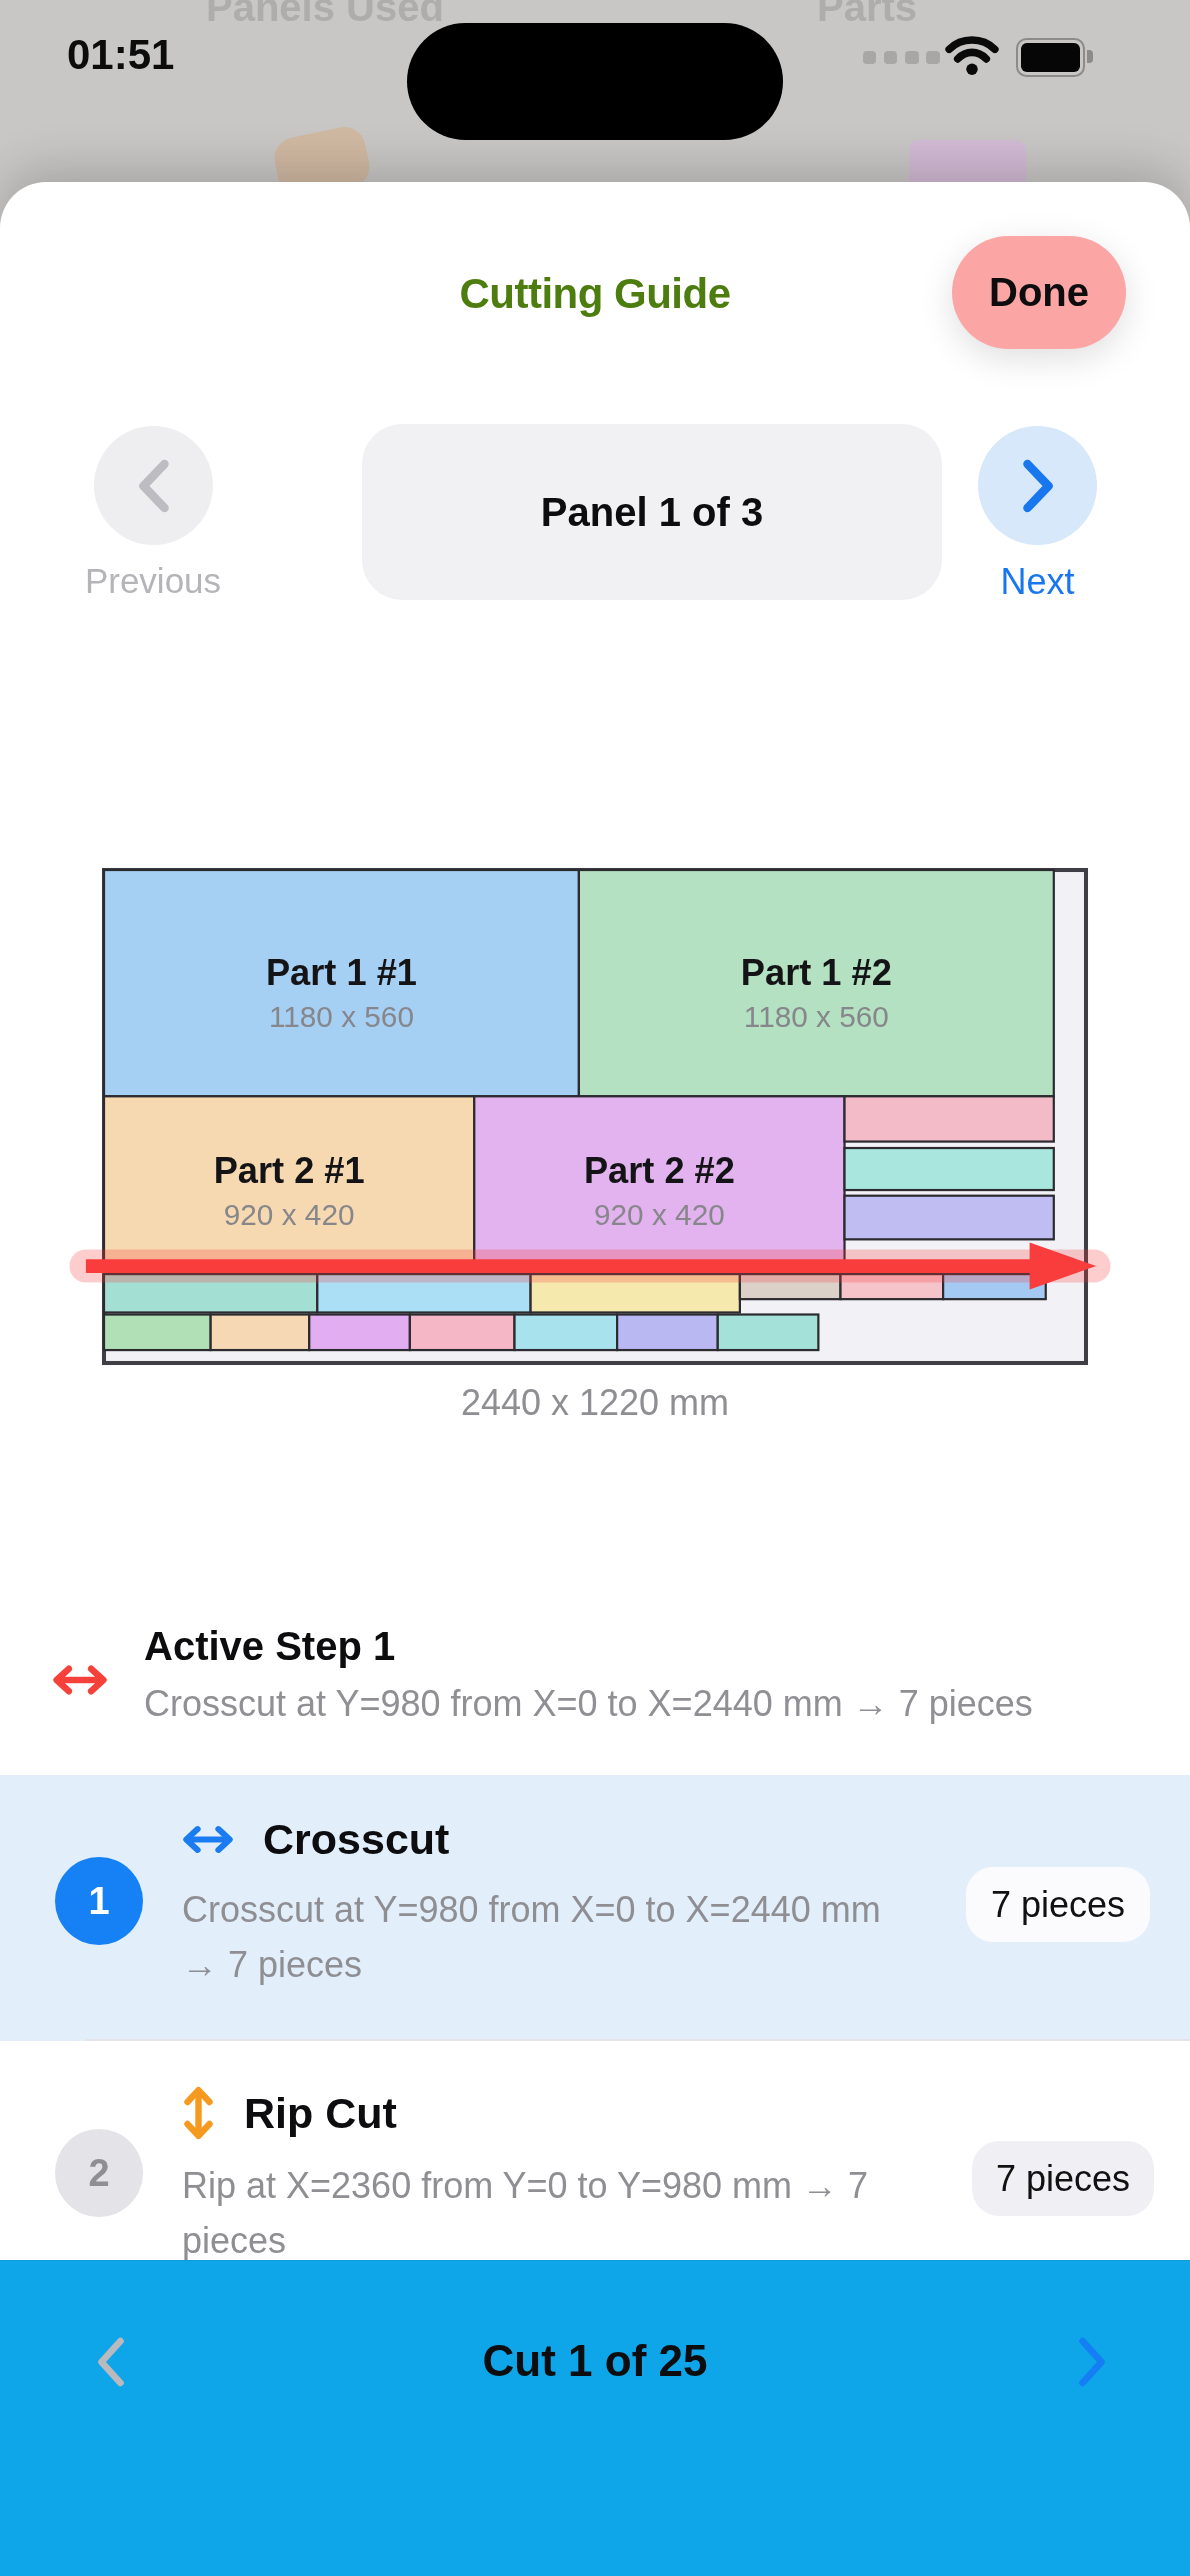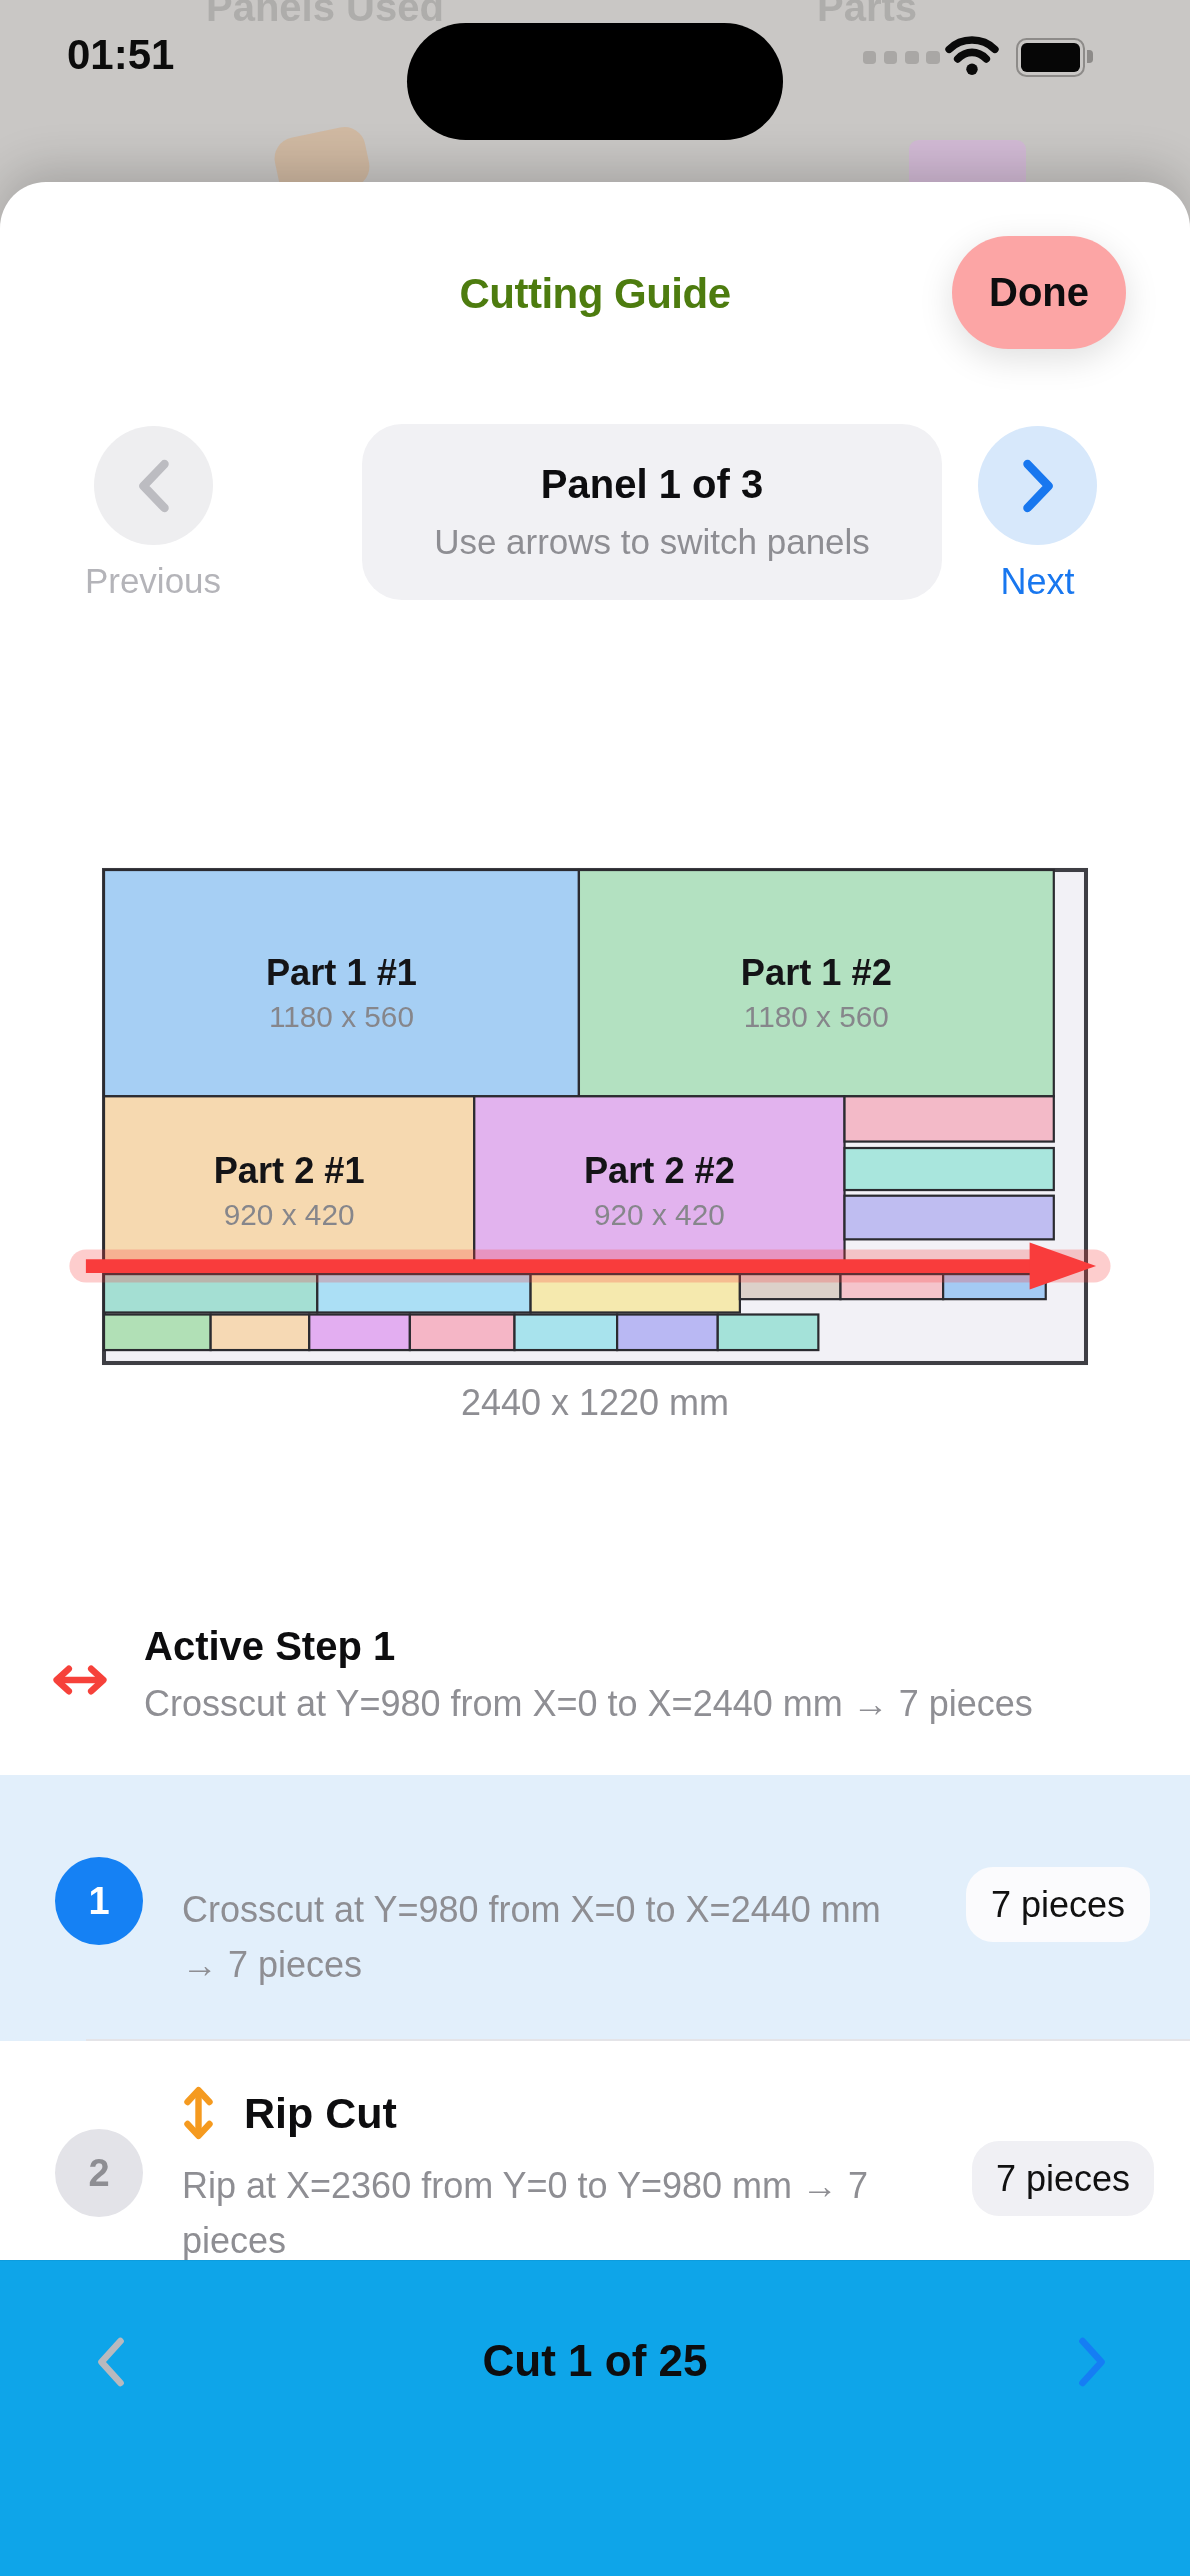--- a/index.html
+++ b/index.html
@@ -121,21 +121,20 @@
 
   <div id="prev-btn" class="abs nav-circle">
     <svg width="40" height="56" viewBox="0 0 42 58" fill="none" stroke="#bcbcc1" stroke-width="9" stroke-linecap="round" stroke-linejoin="round">
       <path d="M32 6 L10 29 L32 52"></path>
     </svg>
   </div>
   <div id="prev-label" class="abs">Previous</div>
 
   <div id="panel-pill" class="abs">
     <div class="t">Panel 1 of 3</div>
-    <div class="s">Use arrows to switch panels</div>
   </div>
 
   <div id="next-btn" class="abs nav-circle">
     <svg width="40" height="56" viewBox="0 0 42 58" fill="none" stroke="#1877ef" stroke-width="9" stroke-linecap="round" stroke-linejoin="round">
       <path d="M10 6 L32 29 L10 52"></path>
     </svg>
   </div>
   <div id="next-label" class="abs">Next</div>
 
   <div id="diagram" class="abs">
@@ -183,20 +182,28 @@
           <path d="M18 6 L5 18 L18 30"></path>
           <path d="M42 6 L55 18 L42 30"></path>
       </svg>
     </div>
     <div class="abs t">Active Step 1</div>
     <div class="abs d">Crosscut at Y=980 from X=0 to X=2440 mm → 7 pieces</div>
   </div>
 
   <div id="step-row-1" class="abs step-row">
     <div class="step-num">1</div>
+    <div class="step-title-line">
+      <svg width="52" height="33" viewBox="0 0 60 36" fill="none" stroke-width="7" stroke-linecap="round" stroke-linejoin="round" stroke="#1B7CF2">
+        <path d="M7 18 L53 18"></path>
+          <path d="M18 6 L5 18 L18 30"></path>
+          <path d="M42 6 L55 18 L42 30"></path>
+      </svg>
+      <span class="step-title">Crosscut</span>
+    </div>
     <div class="step-desc">Crosscut at Y=980 from X=0 to X=2440 mm → 7 pieces</div>
     <div class="badge">7 pieces</div>
   </div>
 
   <div id="row-divider" class="abs"></div>
 
   <div id="step-row-2" class="abs step-row">
     <div class="step-num">2</div>
     <div class="step-title-line">
       <svg width="33" height="56" viewBox="0 0 36 60" fill="none" stroke-width="7" stroke-linecap="round" stroke-linejoin="round" stroke="#F59A1F">

